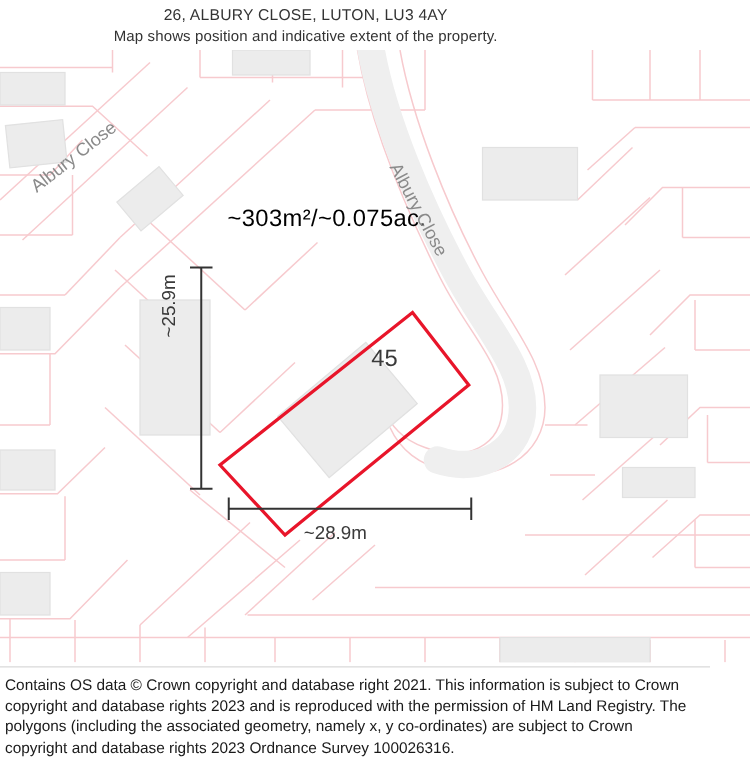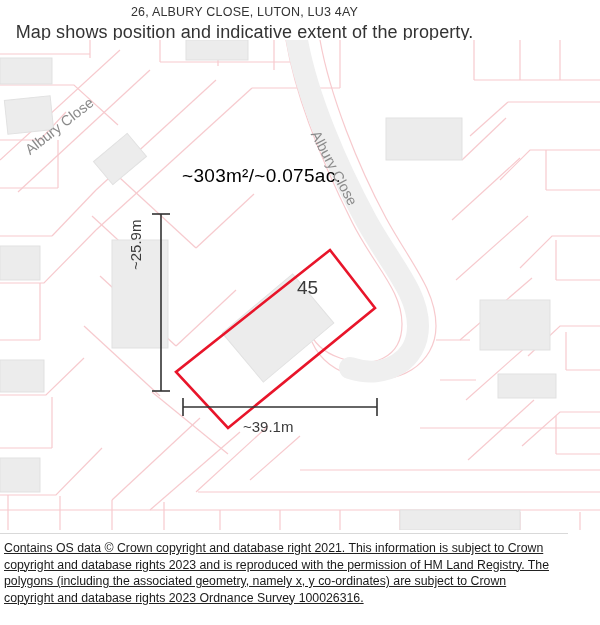--- a/index.html
+++ b/index.html
@@ -26,21 +26,21 @@
     width: 489px;
     text-align: center;
   }
   .header .title {
     font-size: 12.5px;
     color: #333;
     margin-top: 5px;
     letter-spacing: 0.2px;
   }
   .header .subtitle {
-    font-size: 18px;
+    font-size: 12px;
     color: #333;
     margin-top: 3px;
     letter-spacing: 0.1px;
   }
   .map-wrap {
     position: absolute;
     left: 0;
     top: 40px;
     width: 600px;
     height: 490px;
@@ -51,21 +51,20 @@
     display: block;
   }
   .footer {
     position: absolute;
     left: 0;
     top: 533px;
     width: 568px;
     padding: 6px 16px 0 4px;
     box-sizing: border-box;
     border-top: 1px solid #d9d9d9;
-    text-decoration: underline;
   }
   .footer p {
     margin: 0;
     font-size: 12.3px;
     line-height: 16.5px;
     color: #1a1a1a;
   }
   .area-label {
     position: absolute;
     left: 182px;
@@ -256,21 +255,21 @@
         <line x1="152" y1="351" x2="170" y2="351"></line>
 
         <line x1="183" y1="367" x2="377" y2="367"></line>
         <line x1="183" y1="358" x2="183" y2="376"></line>
         <line x1="377" y1="358" x2="377" y2="376"></line>
       </g>
     </svg>
 
     <div class="area-label">~303m²/~0.075ac.</div>
     <div class="plot-number">45</div>
-    <div class="dim-h-label">~39.1m</div>
+    <div class="dim-h-label">~28.9m</div>
     <div class="dim-v-label">~25.9m</div>
     <div class="street-1">Albury Close</div>
     <div class="street-2">Albury Close</div>
   </div>
 
   <div class="footer">
     <p>Contains OS data © Crown copyright and database right 2021. This information is subject to Crown copyright and database rights 2023 and is reproduced with the permission of HM Land Registry. The polygons (including the associated geometry, namely x, y co-ordinates) are subject to Crown copyright and database rights 2023 Ordnance Survey 100026316.</p>
   </div>
 
 </div>

